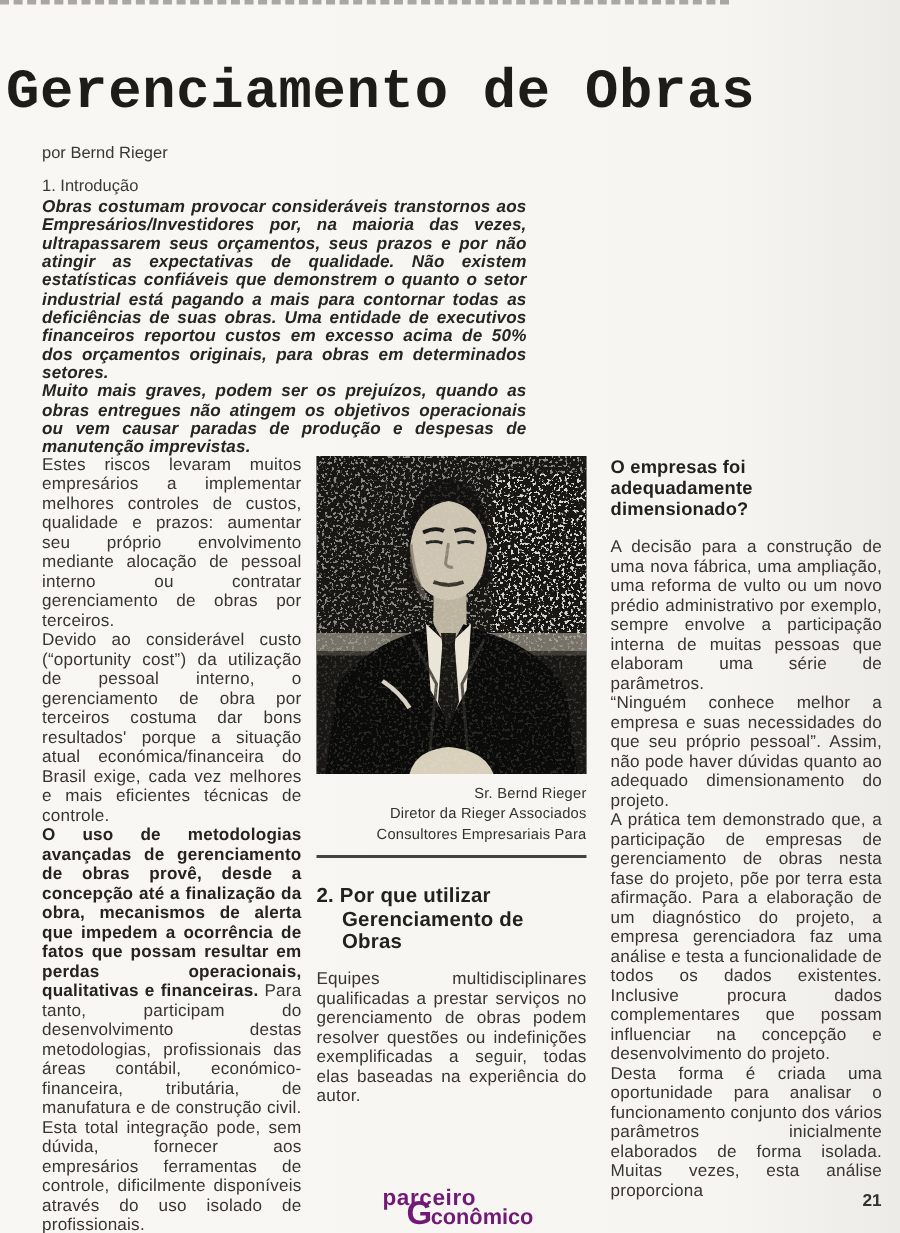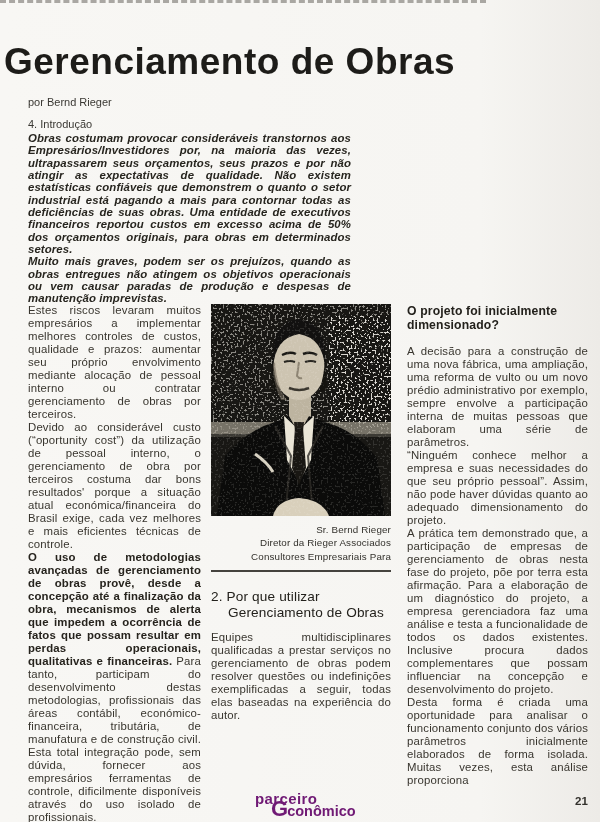--- a/index.html
+++ b/index.html
@@ -9,21 +9,21 @@
     font-family:"Liberation Sans", sans-serif;
     color:#37342f;
     -webkit-font-smoothing:antialiased;
   }
   .top-dash{
     position:absolute;top:0;left:0;width:486px;height:0;
     border-top:3px dashed #908d88;opacity:.75;
   }
   .page-title{
     position:absolute;left:4px;top:16px;width:560px;
-    font-family:Liberation Sans, sans-serif;font-weight:bold;
+    font-family:Liberation Mono, monospace;font-weight:bold;
     font-size:37px;letter-spacing:.5px;color:#1d1c19;
   }
   .byline{position:absolute;left:28px;top:96px;font-size:11px;color:#3a3833;}
   .intro-heading{position:absolute;left:28px;top:118px;font-size:11px;color:#3a3833;}
   .intro{
     position:absolute;left:28px;top:132px;width:323px;
     font-size:11.4px;line-height:12.35px;font-weight:bold;
     text-align:justify;color:#27251f;letter-spacing:.1px;font-style:italic;
   }
   .intro p{margin:0;}
@@ -32,21 +32,21 @@
   .col p{margin:0;}
   .col-left{left:28px;width:173px;}
   .col-mid{left:211px;width:180px;}
   .col-right{left:407px;width:181px;}
   .bold-run{font-weight:bold;color:#26231d;}
   .photo-frame{width:180px;height:212px;background:#161511;overflow:hidden;}
   .photo-frame svg{display:block;}
   .caption{font-size:9.8px;line-height:13.4px;margin-top:7px;text-align:right;color:#33312c;}
   .cap-divider{border:none;border-top:2px solid #45433e;margin:7px 0 8px 0;}
   .section2-heading{
-    font-size:13.6px;line-height:15.6px;font-weight:normal;color:#23211c;
+    font-size:13.6px;line-height:15.6px;font-weight:bold;color:#23211c;
     margin:17px 0 11px 0;padding-left:17px;text-indent:-17px;text-align:left;
   }
   .right-heading{
     font-size:12.2px;line-height:14px;font-weight:bold;color:#23211c;
     margin:0 0 13px 0;text-align:left;
   }
   .magazine-logo{position:absolute;left:255px;top:791px;color:#701a75;line-height:1;}
   .logo-line1{font-weight:bold;font-size:15px;letter-spacing:.4px;}
   .logo-line2{font-weight:bold;font-size:14.5px;margin-left:16px;margin-top:-4px;
               display:flex;align-items:baseline;}
@@ -55,21 +55,21 @@
 </style>
 </head>
 <body>
 
 <div class="top-dash"></div>
 
 <h1 class="page-title">Gerenciamento de Obras</h1>
 
 <div class="byline">por Bernd Rieger</div>
 
-<div class="intro-heading">4. Introdução</div>
+<div class="intro-heading">1. Introdução</div>
 
 <div class="intro">
   <p>Obras costumam provocar consideráveis transtornos aos Empresários/Investidores por, na maioria das vezes, ultrapassarem seus orçamentos, seus prazos e por não atingir as expectativas de qualidade. Não existem estatísticas confiáveis que demonstrem o quanto o setor industrial está pagando a mais para contornar todas as deficiências de suas obras. Uma entidade de executivos financeiros reportou custos em excesso acima de 50% dos orçamentos originais, para obras em determinados setores.</p>
   <p>Muito mais graves, podem ser os prejuízos, quando as obras entregues não atingem os objetivos operacionais ou vem causar paradas de produção e despesas de manutenção imprevistas.</p>
 </div>
 
 <div class="col col-left">
   <p>Estes riscos levaram muitos empresários a implementar melhores controles de custos, qualidade e prazos: aumentar seu próprio envolvimento mediante alocação de pessoal interno ou contratar gerenciamento de obras por terceiros.</p>
   <p>Devido ao considerável custo (“oportunity cost”) da utilização de pessoal interno, o gerenciamento de obra por terceiros costuma dar bons resultados' porque a situação atual económica/financeira do Brasil exige, cada vez melhores e mais eficientes técnicas de controle.</p>
   <p><span class="bold-run">O uso de metodologias avançadas de gerenciamento de obras provê, desde a concepção até a finalização da obra, mecanismos de alerta que impedem a ocorrência de fatos que possam resultar em perdas operacionais, qualitativas e financeiras.</span><span> Para tanto, participam do desenvolvimento destas metodologias, profissionais das áreas contábil, económico-financeira, tributária, de manufatura e de construção civil. Esta total integração pode, sem dúvida, fornecer aos empresários ferramentas de controle, dificilmente disponíveis através do uso isolado de profissionais.</span></p>
@@ -120,21 +120,21 @@
 
   <hr class="cap-divider">
 
 
   <div class="section2-heading">2. Por que utilizar Gerenciamento de Obras</div>
 
   <p>Equipes multidisciplinares qualificadas a prestar serviços no gerenciamento de obras podem resolver questões ou indefinições exemplificadas a seguir, todas elas baseadas na experiência do autor.</p>
 </div>
 
 <div class="col col-right">
-  <div class="right-heading">O projeto foi inicialmente dimensionado?</div>
+  <div class="right-heading">O empresas foi adequadamente dimensionado?</div>
   <p>A decisão para a construção de uma nova fábrica, uma ampliação, uma reforma de vulto ou um novo prédio administrativo por exemplo, sempre envolve a participação interna de muitas pessoas que elaboram uma série de parâmetros.</p>
   <p>“Ninguém conhece melhor a empresa e suas necessidades do que seu próprio pessoal”. Assim, não pode haver dúvidas quanto ao adequado dimensionamento do projeto.</p>
   <p>A prática tem demonstrado que, a participação de empresas de gerenciamento de obras nesta fase do projeto, põe por terra esta afirmação. Para a elaboração de um diagnóstico do projeto, a empresa gerenciadora faz uma análise e testa a funcionalidade de todos os dados existentes. Inclusive procura dados complementares que possam influenciar na concepção e desenvolvimento do projeto.</p>
   <p>Desta forma é criada uma oportunidade para analisar o funcionamento conjunto dos vários parâmetros inicialmente elaborados de forma isolada. Muitas vezes, esta análise proporciona</p>
 </div>
 
 <div class="magazine-logo">
   <div class="logo-line1">parceiro</div>
   <div class="logo-line2">
     <span class="logo-initial">G</span>

